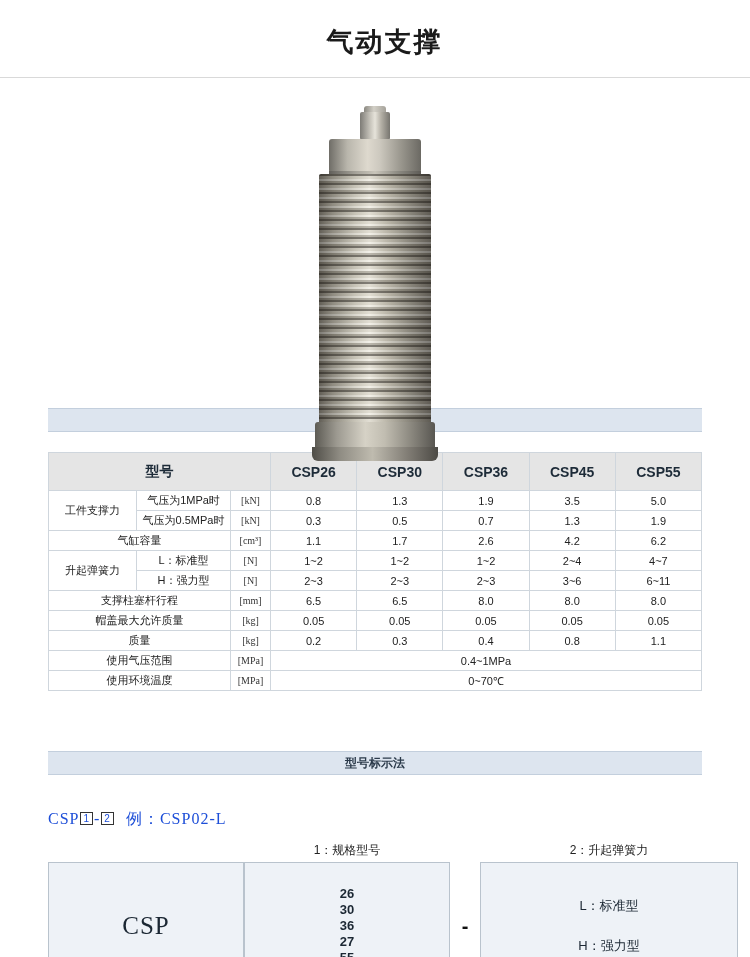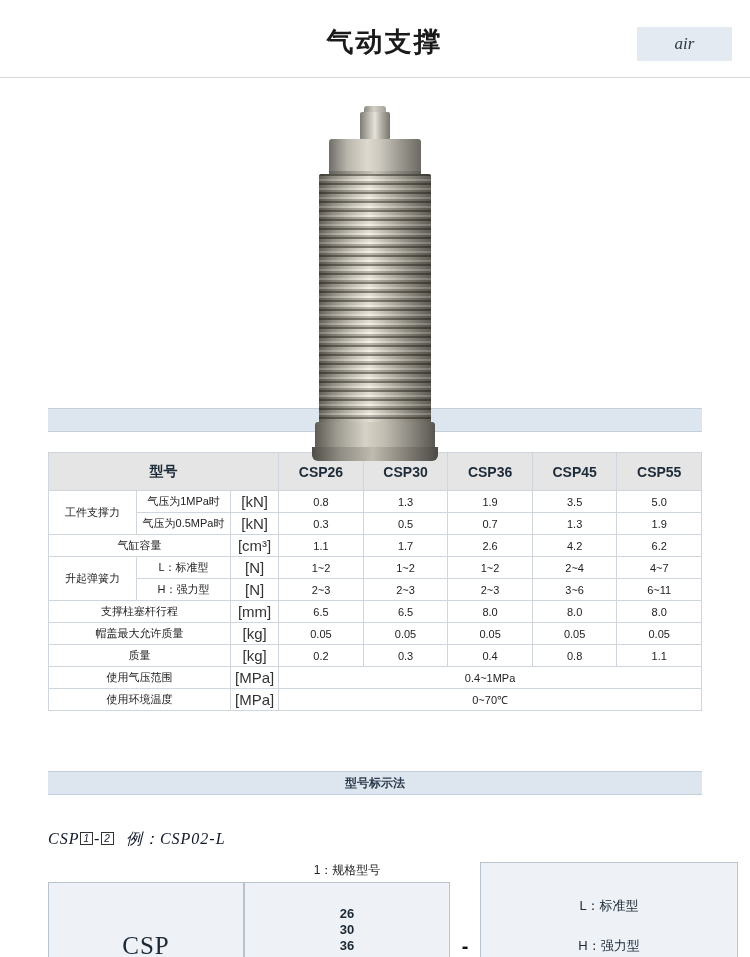--- a/index.html
+++ b/index.html
@@ -167,37 +167,37 @@
   }
   td.lbl-sub {
     text-align: left;
     width: 94px;
     padding-left: 6px;
     font-size: 11px;
   }
   td.unit {
     width: 40px;
     text-align: center;
-    font-size: 15px;
+    font-size: 10px;
     color: #333;
+    font-family: Liberation Serif, serif;
   }
   td.wide-label {
     text-align: center;
     margin-top: 22px;
   }
 
   
   .code-section { margin: 34px 48px 0 48px; }
   .code-title {
     margin-top: 28px;
     font-size: 16px;
     font-family: "Liberation Serif", serif;
     letter-spacing: 1px;
-    color: #0f172a;
-    font-style: italic;
+    color: #1d4ed8;
   }
   .code-title .boxnum {
     display: inline-block;
     border: 1px solid #333;
     font-size: 10px;
     line-height: 11px;
     padding: 0 2px;
     margin: 0 1px;
     vertical-align: 2px;
     font-family: "Liberation Sans", sans-serif;
@@ -235,21 +235,20 @@
     color: #111;
     font-weight: bold;
   }
   .spacer-24 { width: 18px; }
 </style>
 </head>
 <body>
 
 <div class="header">
   <div class="header-title">气动支撑</div>
-  <div class="header-badge">air</div>
 </div>
 
 <div class="product-area">
   <div class="product-photo">
     <div class="cyl nut-cap"></div>
     <div class="cyl nut"></div>
     <div class="cyl collar"></div>
     <div class="cyl thread"></div>
     <div class="cyl base"></div>
     <div class="cyl base-lip"></div>
@@ -395,19 +394,20 @@
         <div>55</div>
       </div>
     </div>
 
     <div class="code-col">
       <div class="col-head">&nbsp;</div>
       <div class="dash">-</div>
     </div>
 
     <div class="code-col">
+      <div class="col-head">2：升起弹簧力</div>
       <div class="box box-3">
         <div>L：标准型</div>
         <div>H：强力型</div>
       </div>
     </div>
   </div>
 </div>
 
 </body></html>

